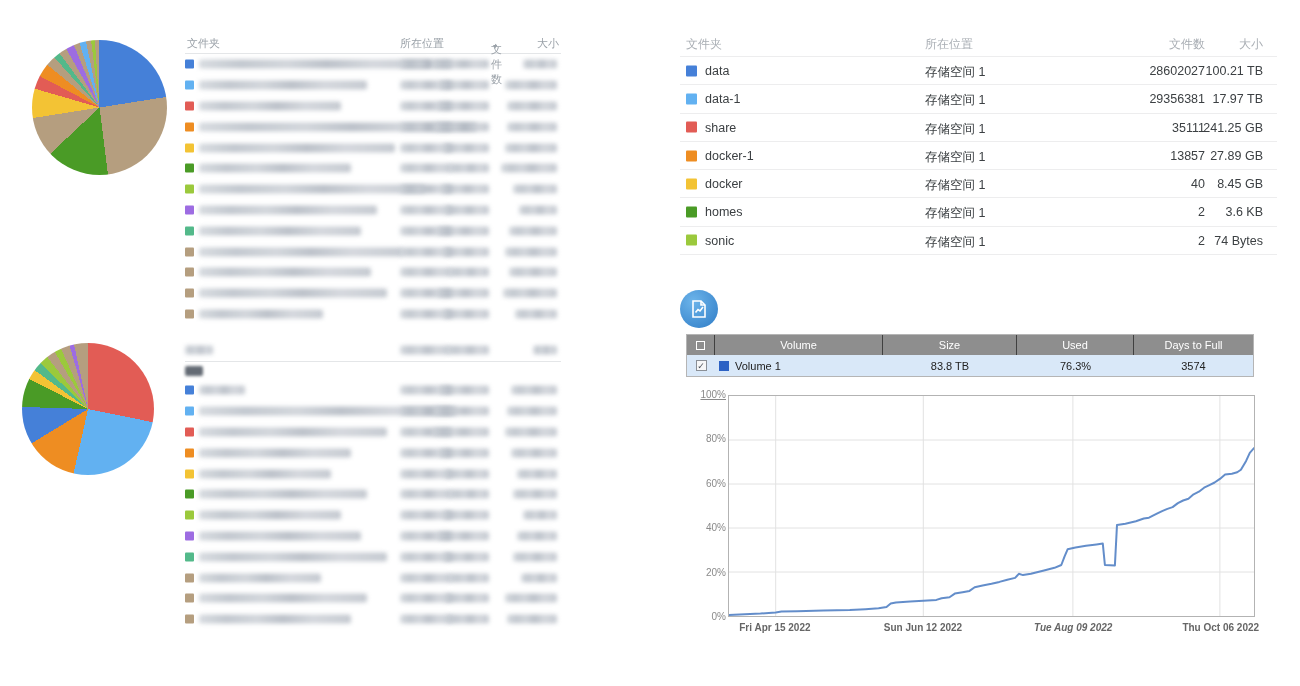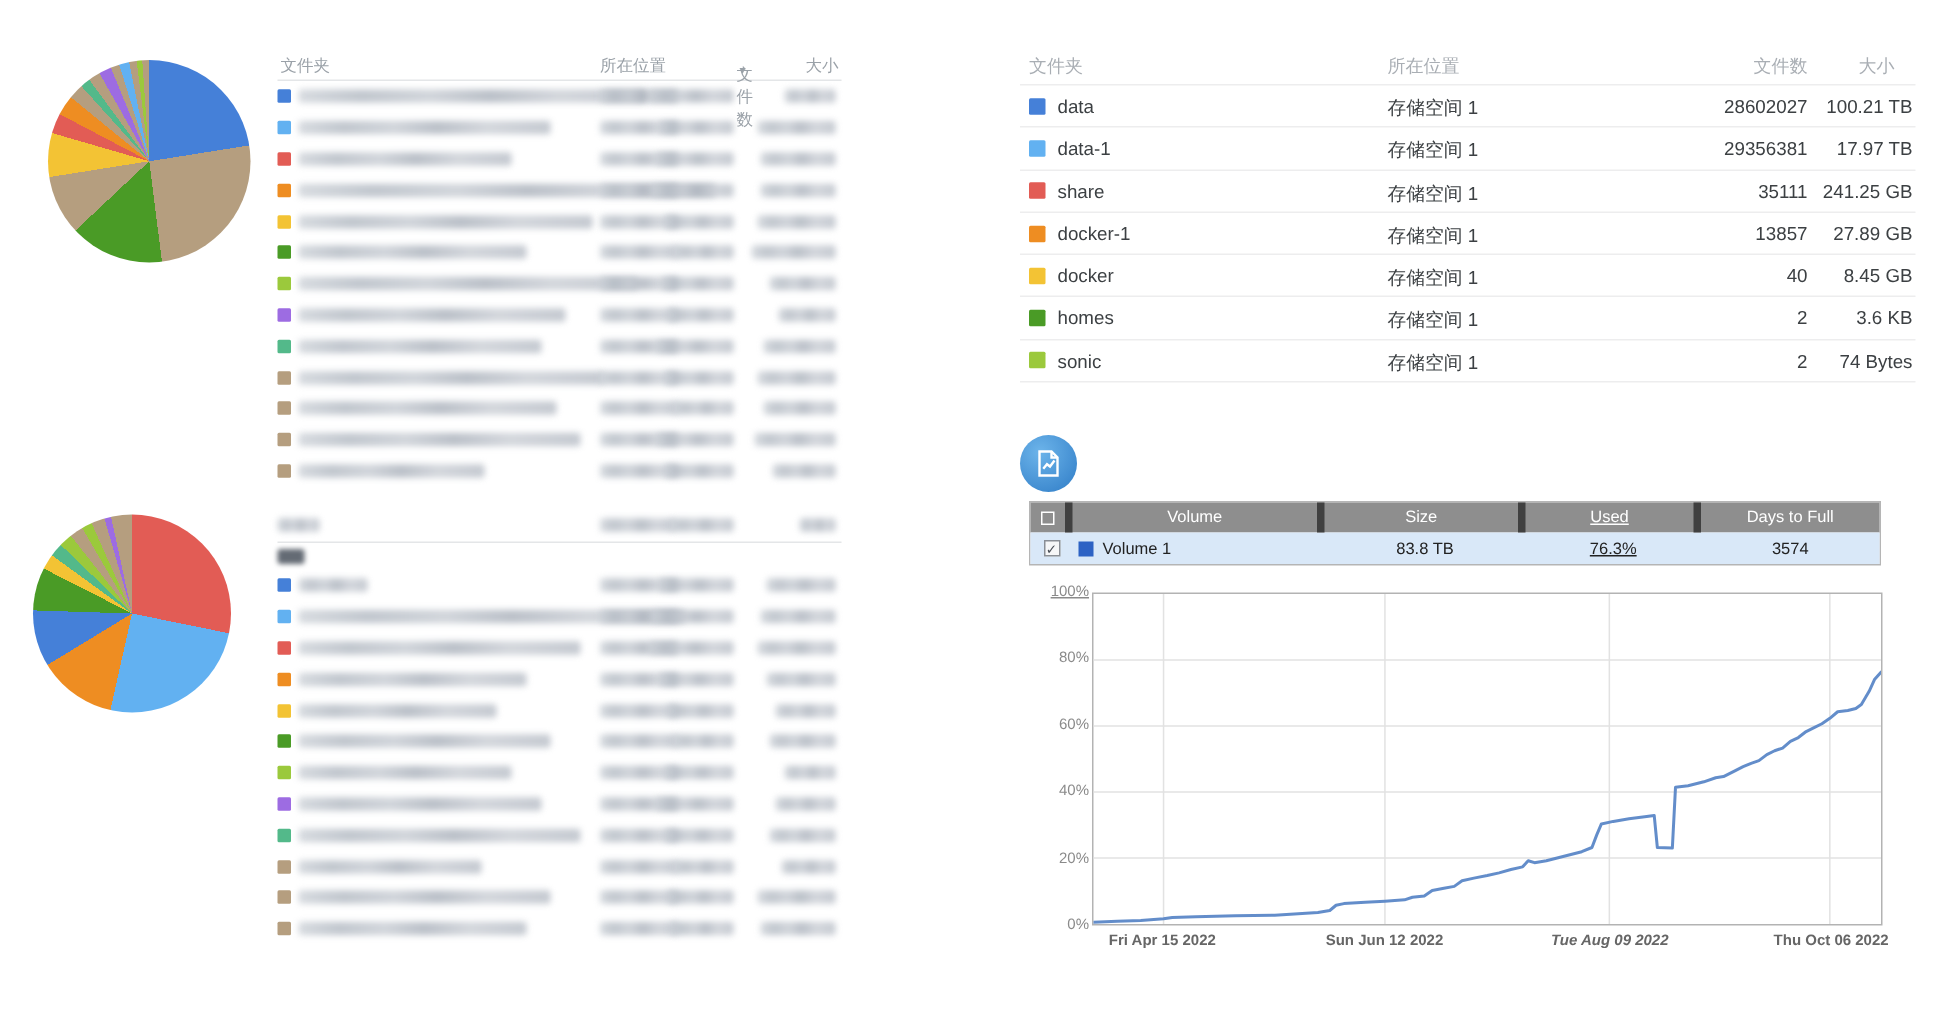--- a/index.html
+++ b/index.html
@@ -34,41 +34,41 @@
   .rtable { position:absolute; left:680px; top:28px; width:597px; font-size:12px; }
   .rheader { position:relative; height:28px; color:#a9aeb4; }
   .rheader span { position:absolute; top:8px; }
   .rh-name { left:6px; } .rh-loc { left:245px; }
   .rh-count { right:72px; } .rh-size { right:14px; }
   .rrow { position:relative; height:28.3px; border-top:1px solid #ededee; color:#3c4043; font-size:12.5px; }
   .rrow .ric { position:absolute; left:6px; top:50%; transform:translateY(-50%); width:11px; height:11px; border-radius:1px; }
   .rrow .rname { position:absolute; left:25px; top:7px; }
   .rrow .rloc { position:absolute; left:245px; top:7px; }
   .rrow .rcount { position:absolute; right:72px; top:7px; }
-  .rrow .rsize { position:absolute; right:2px; top:7px;margin-left:32px; }
+  .rrow .rsize { position:absolute; right:14px; top:7px;margin-left:32px; }
   .rtable-bottom-line { border-bottom:1px solid #ededee; }
 
   
   .vu-icon { position:absolute; left:680px; top:290px; width:38px; height:38px; border-radius:50%;
              background:radial-gradient(circle at 35% 30%, #6cb4ea, #2f7cc6); display:flex; align-items:center; justify-content:center; }
   .vu-title { position:absolute; left:719px; top:292px; height:30px; line-height:29px;
               padding:0 22px 0 12px; font-size:13.5px; font-weight:bold; color:#1a5f9e;
               border-bottom:2px solid #4a90c8; border-right:2px solid #4a90c8; }
   .csv-line { position:absolute; left:686px; top:316px; width:568px; text-align:right; font-size:10.5px; color:#333; }
   .csv-link { text-decoration:underline; color:#333; cursor:pointer; }
   .csv-ic { display:inline-block; width:13px; height:13px; border-radius:50%; background:#2e7bd0; color:#fff;
             font-size:9px; line-height:13px; text-align:center; font-weight:bold; vertical-align:-2px; margin-left:4px; }
 
   .vtable { position:absolute; left:686px; top:334px; width:568px; border:1px solid #b5b5b5; font-size:11px; }
   .vhead { display:flex; background:#8e8e8e; color:#fff; height:20px; }
-  .vhead .vc { border-right:5px solid #404040; display:flex; align-items:center; justify-content:center; }
+  .vhead .vc { border-right:1px solid #404040; display:flex; align-items:center; justify-content:center; }
   .vhead .vc:last-child { border-right:none; }
   .vrow { display:flex; background:#d9e8f8; height:21px; color:#222; }
   .vrow .vc { display:flex; align-items:center; justify-content:center; }
-  .vc0 { width:28px; } .vc1 { width:168px; } .vc2 { width:134px; } .vc3 { width:117px;text-decoration:underline; } .vc4 { flex:1; }
+  .vc0 { width:28px; } .vc1 { width:168px; } .vc2 { width:134px; } .vc3 { width:117px; } .vc4 { flex:1; }
   .vrow .vc1 { justify-content:flex-start; padding-left:4px; }
   .vhcb { width:9px; height:9px; border:1px solid #fff; background:transparent; }
   .vcb { width:11px; height:11px; border:1px solid #8a8f96; background:#f6f7f8; font-size:9px; line-height:10px;
          text-align:center; color:#4b5058; }
   .vswatch { width:10px; height:10px; margin-right:6px; }
 
   
   .chart { position:absolute; left:686px; top:389px; width:581px; height:256px; }
   .plot { position:absolute; left:42px; top:6px; width:527px; height:222px; border:1px solid #b3b3b3; }
   .plot svg { display:block; }

